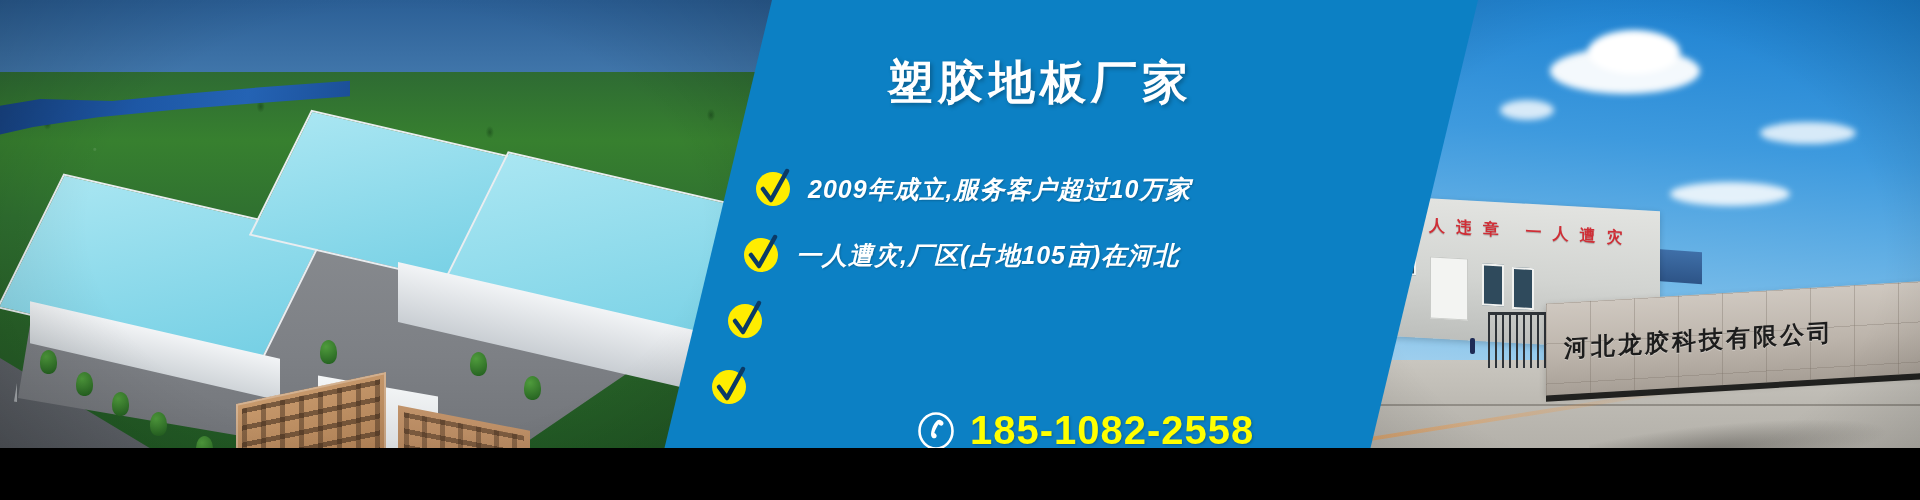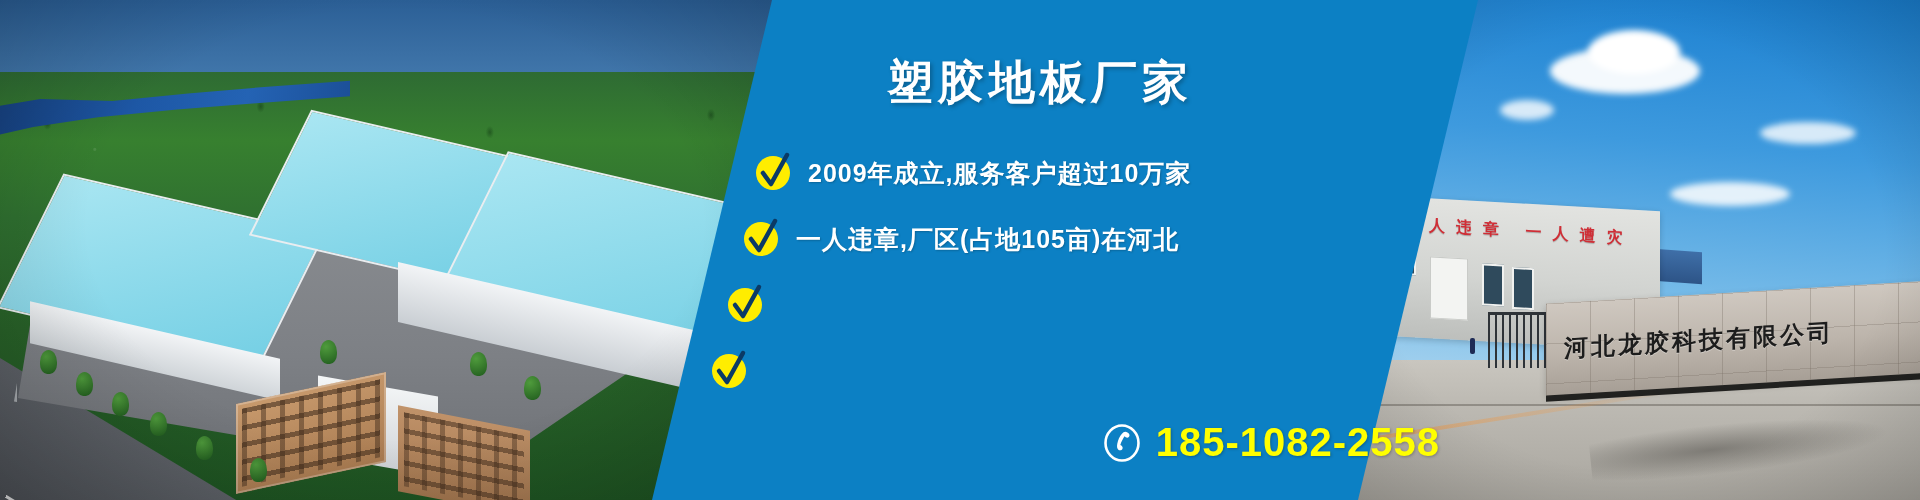--- a/index.html
+++ b/index.html
@@ -1,18 +1,18 @@
 <!DOCTYPE html>
 <html><head>
 <meta charset="utf-8">
 <style>
   html,body{margin:0;padding:0;background:#000;}
   *{box-sizing:border-box;}
   #banner{
-    position:relative;width:1920px;height:500px;overflow:hidden;
+    position:relative;width:1920px;height:448px;overflow:hidden;
     font-family:"Liberation Sans","DejaVu Sans",sans-serif;
   }
 
   
   .photo-left{position:absolute;left:0;top:0;width:790px;height:500px;overflow:hidden;}
   .pl-sky{position:absolute;inset:0;background:linear-gradient(180deg,#2b5f96 0%,#4b81b4 22%,#7fa8c8 38%,#9cbad0 46%);}
   .pl-hills{position:absolute;left:0;top:42px;width:100%;height:60px;
     background:linear-gradient(180deg,#4a6f63 0%,#3f6b4f 60%,#2f5a3c 100%);
     -webkit-mask-image:radial-gradient(90px 26px at 8% 100%,#000 60%,transparent 61%),radial-gradient(130px 30px at 30% 100%,#000 60%,transparent 61%),radial-gradient(150px 24px at 58% 100%,#000 60%,transparent 61%),radial-gradient(120px 28px at 85% 100%,#000 60%,transparent 61%),linear-gradient(#000,#000);
     mask-image:radial-gradient(90px 26px at 8% 100%,#000 60%,transparent 61%),radial-gradient(130px 30px at 30% 100%,#000 60%,transparent 61%),radial-gradient(150px 24px at 58% 100%,#000 60%,transparent 61%),radial-gradient(120px 28px at 85% 100%,#000 60%,transparent 61%),linear-gradient(#000,#000);
@@ -142,34 +142,34 @@
   }
   .panel-content{position:absolute;left:640px;top:0;width:800px;height:500px;z-index:6;}
 
   .title{
     position:absolute;left:0;right:0;top:52px;text-align:center;
     color:#ffffff;font-size:46px;font-weight:700;letter-spacing:5px;
     text-shadow:2px 2px 4px rgba(0,0,0,.28);
   }
 
   .bullets{position:absolute;left:0;top:140px;width:800px;}
-  .bullet{display:flex;align-items:center;height:66px;}
+  .bullet{display:flex;align-items:flex-end;height:66px;font-style:italic;}
   .bullet .chk{flex:0 0 auto;width:34px;height:34px;position:relative;margin-right:18px;}
   .chk-circle{position:absolute;left:0;top:0;width:34px;height:34px;border-radius:50%;background:#ffed00;}
   .chk-mark{position:absolute;left:-2px;top:-5px;width:40px;height:42px;}
   .bullet .btxt{
     color:#ffffff;font-size:25px;font-weight:700;letter-spacing:1px;white-space:nowrap;
     text-shadow:1px 1px 2px rgba(0,0,0,.22);
   }
   .b0{padding-left:116px;}
   .b1{padding-left:104px;}
   .b2{padding-left:88px;}
   .b3{padding-left:72px;}
 
-  .phone-row{position:absolute;left:0;top:420px;width:800px;display:flex;align-items:center;padding-left:276px;justify-content:flex-end;}
+  .phone-row{position:absolute;left:0;top:408px;width:800px;display:flex;align-items:center;padding-left:276px;}
   .phone-ico{flex:0 0 auto;width:40px;height:40px;margin-right:14px;}
   .phone-num{color:#ffff00;font-size:40px;font-weight:700;letter-spacing:1px;white-space:nowrap;
     text-shadow:1px 1px 3px rgba(0,0,0,.25);}
 </style>
 </head>
 <body>
 
 <div id="banner">
 
   <div class="photo-left">
@@ -245,21 +245,21 @@
         <span class="btxt">2009年成立,服务客户超过10万家</span>
       </div>
 
       <div class="bullet b1">
         <span class="chk">
           <span class="chk-circle"></span>
           <svg class="chk-mark" viewBox="0 0 40 42" xmlns="http://www.w3.org/2000/svg">
             <path d="M9 22 L17 33 L33 4" fill="none" stroke="#0b3a66" stroke-width="4.5" stroke-linecap="round" stroke-linejoin="round"></path>
           </svg>
         </span>
-        <span class="btxt">一人违章,厂区(占地105亩)在河北</span>
+        <span class="btxt">一人遭灾,厂区(占地105亩)在河北</span>
       </div>
 
       <div class="bullet b2">
         <span class="chk">
           <span class="chk-circle"></span>
           <svg class="chk-mark" viewBox="0 0 40 42" xmlns="http://www.w3.org/2000/svg">
             <path d="M9 22 L17 33 L33 4" fill="none" stroke="#0b3a66" stroke-width="4.5" stroke-linecap="round" stroke-linejoin="round"></path>
           </svg>
         </span>
       </div>

